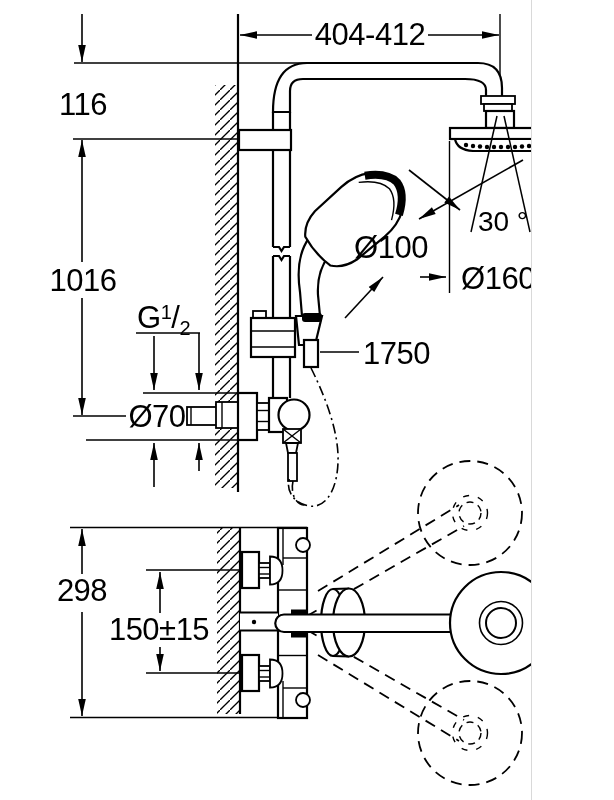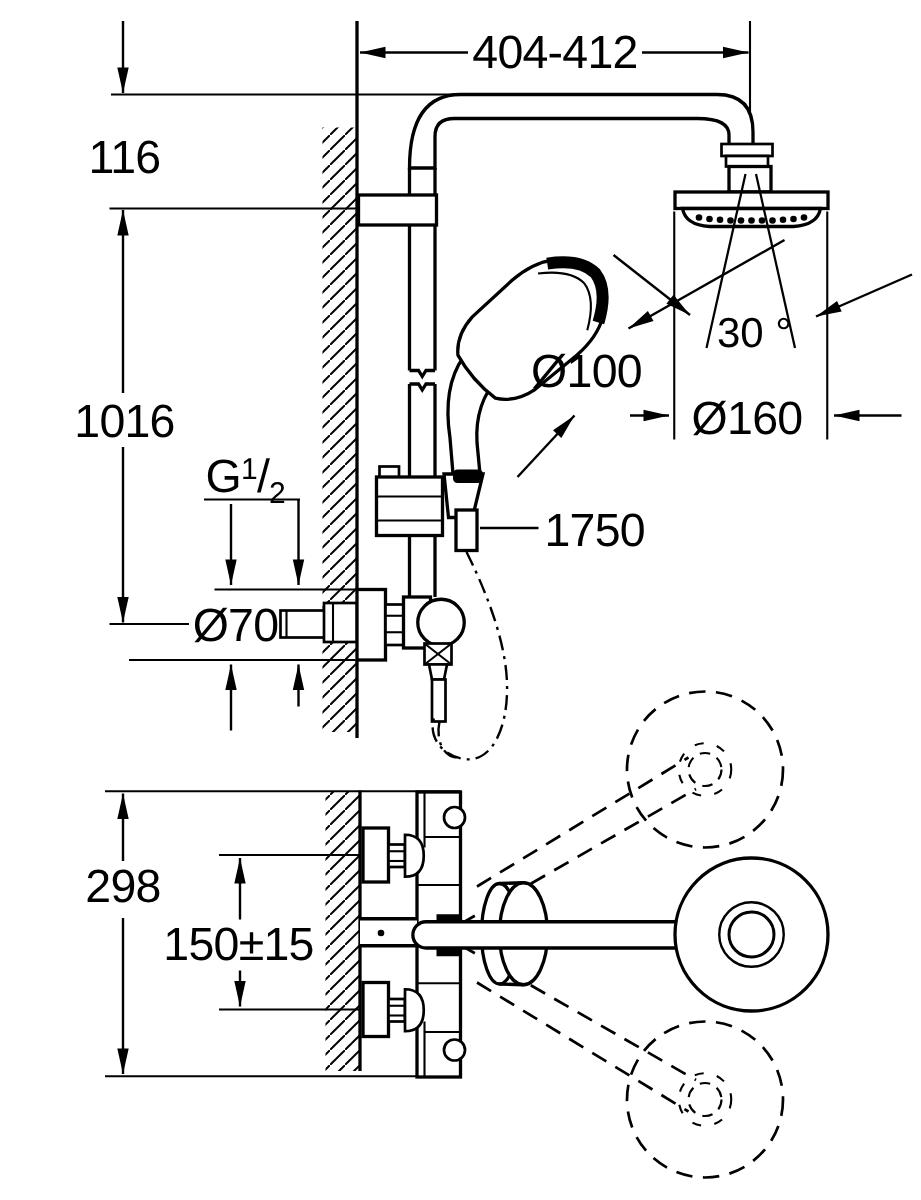--- a/index.html
+++ b/index.html
@@ -1,16 +1,16 @@
 <!DOCTYPE html>
 <html><head>
 <meta charset="utf-8">
 <style>
   html,body{margin:0;padding:0;background:#ffffff;}
-  .canvas{width:614px;height:800px;position:relative;background:#ffffff;outline:1px solid #d9d9d9;overflow:hidden;}
+  .canvas{width:531px;height:800px;position:relative;background:#ffffff;outline:1px solid #d9d9d9;overflow:hidden;}
   svg{display:block;}
   text{font-family:"Liberation Sans","DejaVu Sans",sans-serif;fill:#000;}
   .dim{font-size:31px;letter-spacing:-0.5px;}
   .ang{font-size:28px;}
   .sup{font-size:20px;}
   .mid{text-anchor:middle;}
   .thin{stroke:#000;stroke-width:1.4;fill:none;}
   .dimln{stroke:#000;stroke-width:1.6;fill:none;}
   .main{stroke:#000;stroke-width:2.2;fill:none;}
   .mainw{stroke:#000;stroke-width:2.2;fill:#ffffff;}

